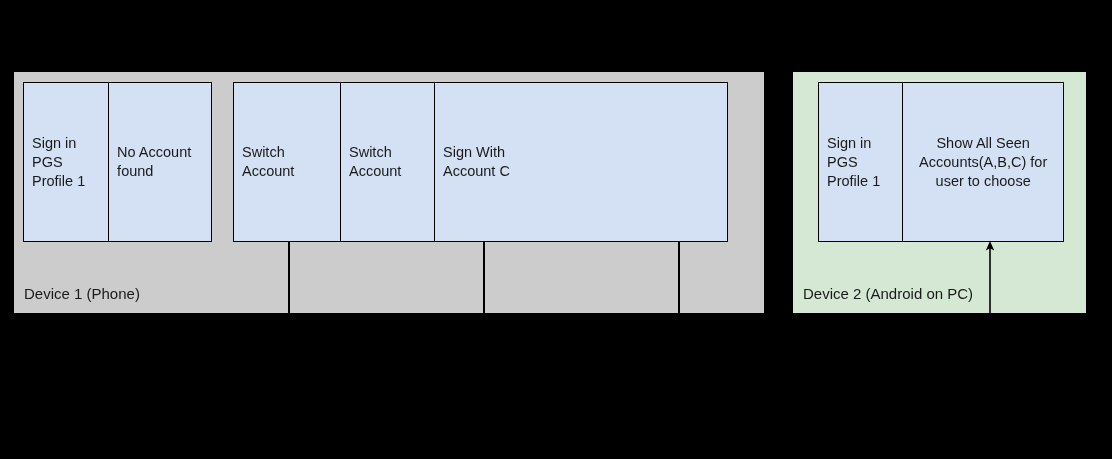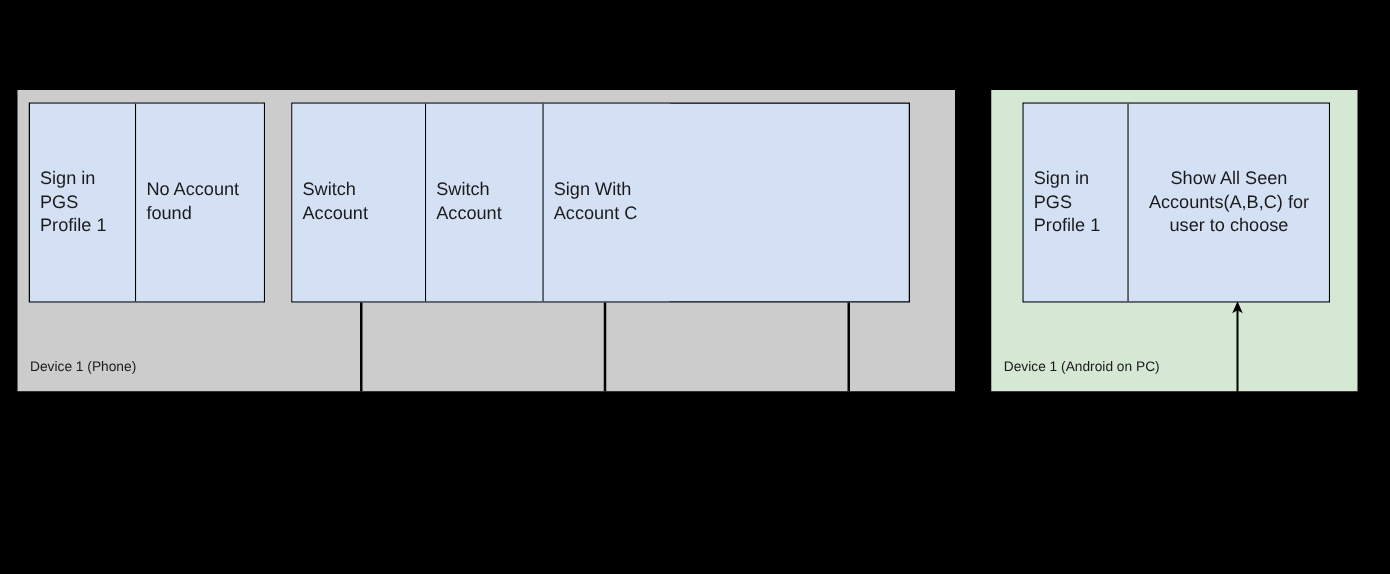--- a/index.html
+++ b/index.html
@@ -32,21 +32,21 @@
     left: 793px;
     top: 72px;
     width: 293px;
     height: 241px;
     background: #d5e8d4;
   }
   .panel-label {
     position: absolute;
     left: 10px;
     bottom: 10px;
-    font-size: 11px;
+    font-size: 15px;
     color: #1a1a1a;
     white-space: nowrap;
     line-height: 18px;
   }
 
   
   .box-group {
     position: absolute;
     display: flex;
     box-sizing: border-box;
@@ -137,21 +137,21 @@
     <div class="box-cell">No Account found</div>
   </div>
 
   <div class="box-group" id="group-2">
     <div class="box-cell">Switch Account</div>
     <div class="box-cell">Switch Account</div>
     <div class="box-cell">Sign With Account C</div>
   </div>
 
   <div class="panel" id="panel-device2">
-    <div class="panel-label">Device 1 (Android on PC)</div>
+    <div class="panel-label">Device 2 (Android on PC)</div>
   </div>
 
   <div class="box-group" id="group-3">
     <div class="box-cell">Sign in PGS Profile 1</div>
     <div class="box-cell center">Show All Seen Accounts(A,B,C) for user to choose</div>
   </div>
 
   <svg id="arrow-to-show-accounts" viewBox="0 0 14 73">
     <line x1="7" y1="73" x2="7" y2="7" stroke="#000000" stroke-width="1.6"></line>
     <path d="M7 0 L11.2 9.5 L7 7.2 L2.8 9.5 Z" fill="#000000"></path>

